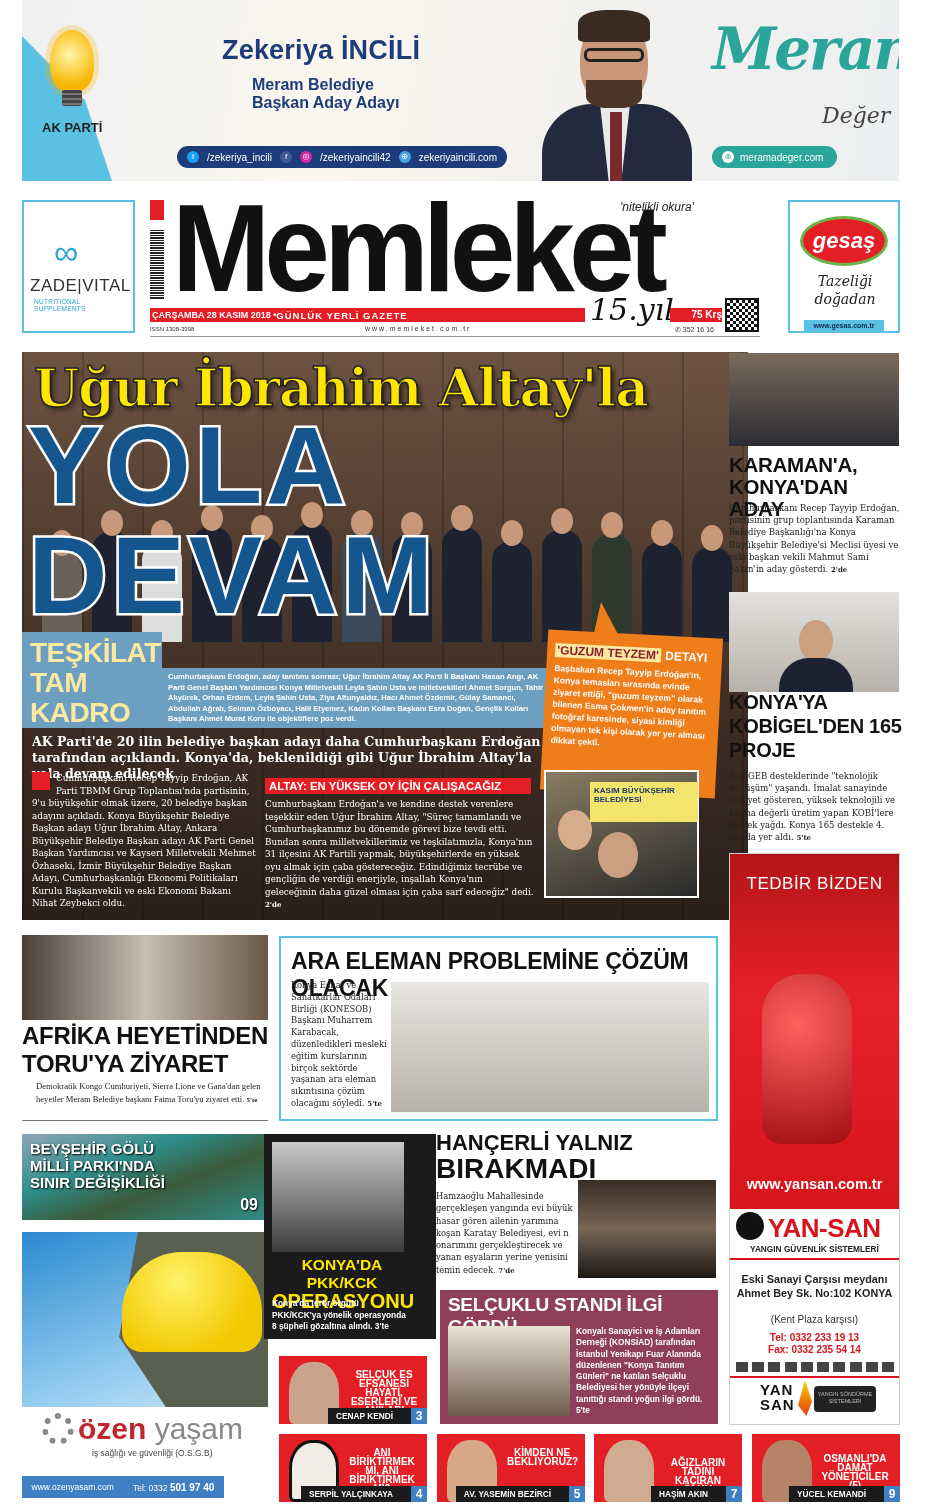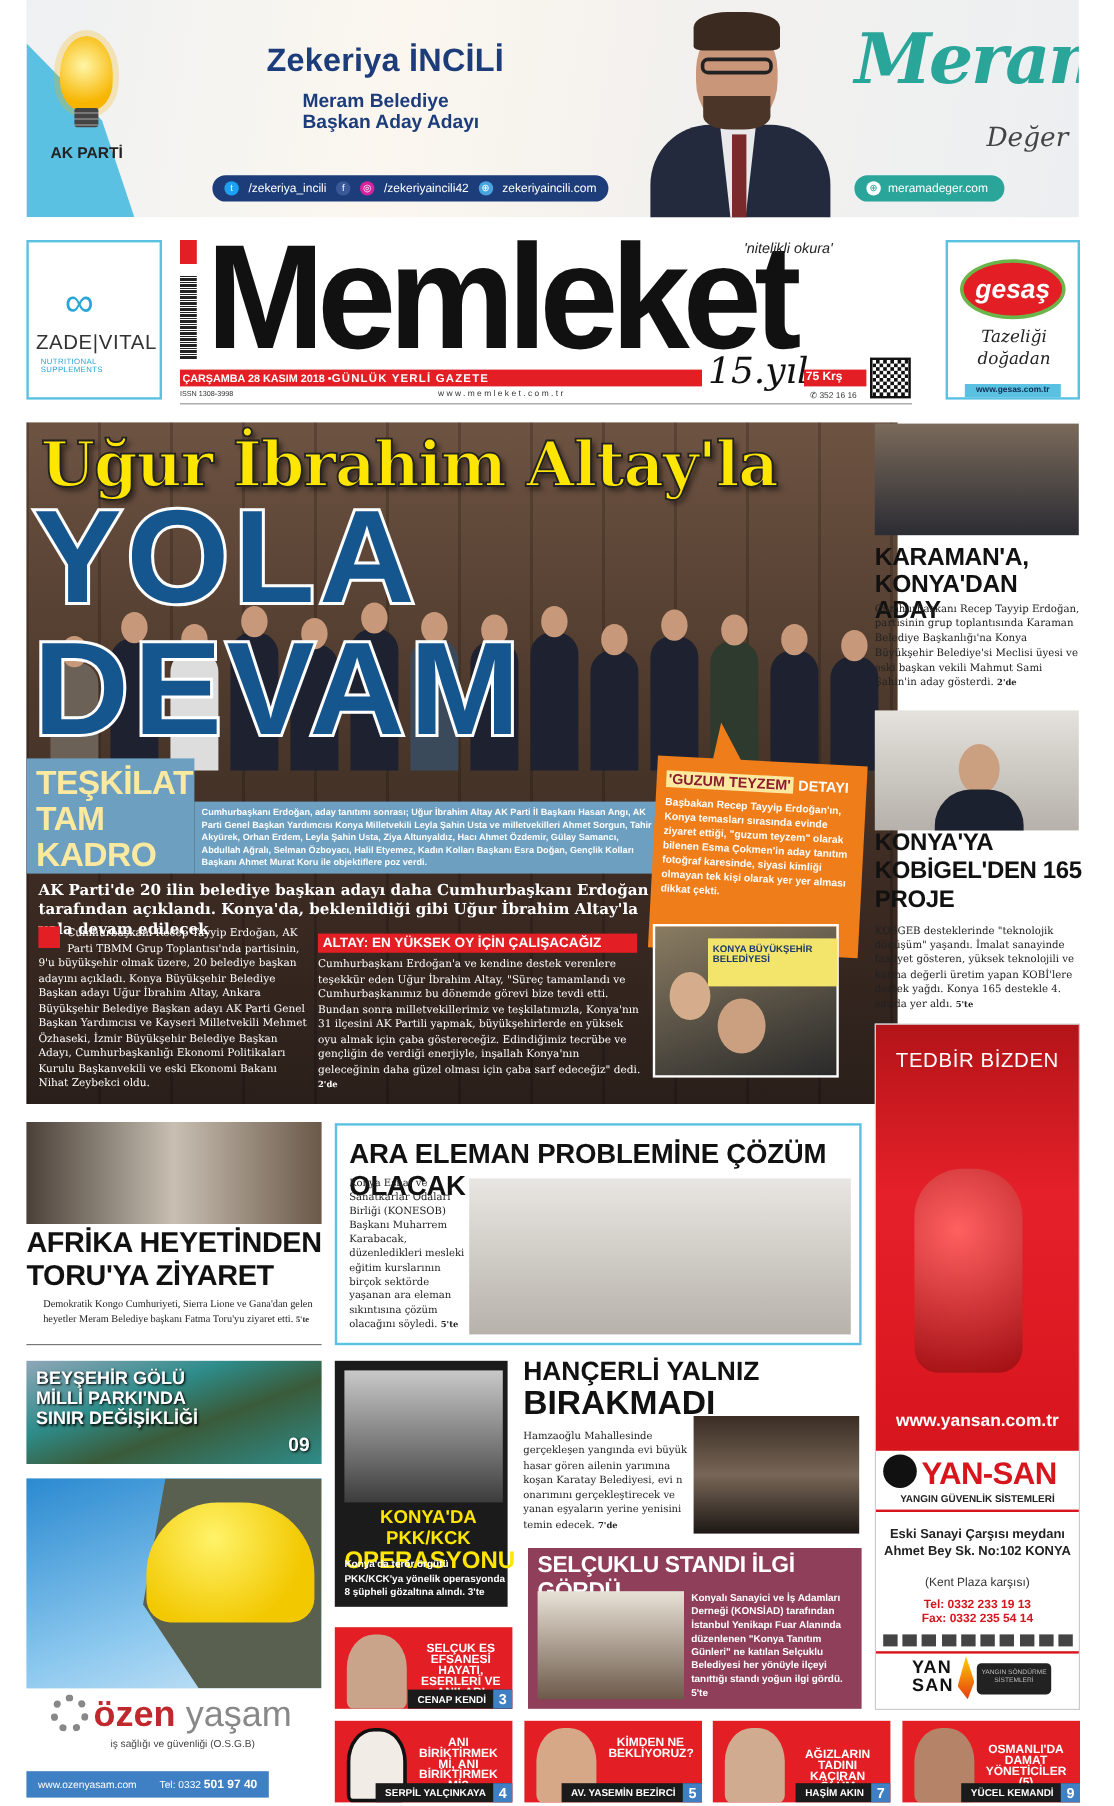--- a/index.html
+++ b/index.html
@@ -32,21 +32,21 @@
 #zade .inf{position:absolute;left:30px;top:35px;font-size:34px;color:#2aa5d8;line-height:30px}
 #zade .zv{position:absolute;left:6px;top:74px;font-size:17px;color:#333;letter-spacing:.5px}
 #zade .ns{position:absolute;left:10px;top:96px;font-size:6.5px;color:#2aa5d8;letter-spacing:.3px}
 #mast{left:150px;top:200px;width:610px;height:140px}
 #mast .redbar{left:0;top:0;width:14px;height:20px;background:#e31e24}
 #mast .barcode{left:0;top:30px;width:14px;height:70px;background:repeating-linear-gradient(#222 0 1px,#fff 1px 2px,#222 2px 4px,#fff 4px 5px)}
 #mast .logo{left:22px;top:-20px;font-size:118px;font-weight:bold;color:#111;letter-spacing:-6px;font-family:"Liberation Sans",sans-serif;transform:scaleY(1.05)}
 #mast .slogan{left:470px;top:0px;font-size:12px;font-style:italic;color:#222}
 #mast .datebar{left:0;top:108px;width:435px;height:14px;background:#e31e24;color:#fff;font-size:9px;font-weight:bold;display:flex;align-items:center;padding-left:2px}
 #mast .datebar .gy{letter-spacing:1px;font-size:9.5px}
-#mast .pricebar{left:520px;top:108px;width:52px;height:14px;background:#e31e24;color:#fff;font-size:10px;font-weight:bold;text-align:right;padding-right:20px;line-height:14px}
+#mast .pricebar{left:520px;top:108px;width:52px;height:14px;background:#e31e24;color:#fff;font-size:10px;font-weight:bold;text-align:right;padding-right:0;line-height:14px}
 #mast .yil{left:440px;top:92px;font-size:30px;font-style:italic;color:#111;font-family:"DejaVu Serif",serif}
 #mast .issn{left:0;top:126px;font-size:6px;color:#333}
 #mast .web{left:215px;top:125px;font-size:7px;color:#333;letter-spacing:2px}
 #mast .phone{left:525px;top:126px;font-size:7px;color:#333}
 #mast .qr{left:575px;top:98px;width:34px;height:34px;background:conic-gradient(#111 25%,#fff 0 50%,#111 0 75%,#fff 0);background-size:6px 6px;border:2px solid #111}
 #mast .rule{left:0;top:136px;width:610px;height:1px;background:#999}
 #gesas{left:788px;top:200px;width:112px;height:133px;background:#fff}
 #gesas .logo{position:absolute;left:10px;top:14px;width:88px;height:50px;border-radius:50%;background:#e31e24;border:3px solid #6bb54a;color:#fff;font-weight:bold;font-style:italic;font-size:22px;text-align:center;line-height:44px}
 #gesas .taz{position:absolute;left:10px;top:70px;font-size:14px;font-style:italic;font-family:"DejaVu Serif",serif;color:#222;line-height:18px;text-align:center;width:90px}
 #gesas .url{position:absolute;left:14px;top:118px;width:80px;height:11px;background:#5bc1e3;color:#102a50;font-size:7px;font-weight:bold;text-align:center;line-height:11px}
@@ -125,41 +125,41 @@
 #ozen .sky{position:absolute;left:0;top:0;width:246px;height:175px;background:linear-gradient(160deg,#2b8ad0,#8ac7ee 60%,#cfe7f7)}
 #ozen .arm{position:absolute;left:60px;top:0;width:186px;height:175px;background:#5a6050;clip-path:polygon(30% 0,100% 0,100% 100%,45% 100%,20% 60%)}
 #ozen .helmet{position:absolute;left:100px;top:20px;width:140px;height:100px;border-radius:60px 60px 20px 20px;background:radial-gradient(circle at 40% 30%,#fff36a,#f2c800 70%)}
 #ozen .logo{position:absolute;left:20px;top:180px;font-size:30px;font-weight:bold;color:#c0282d}
 #ozen .logo b{color:#888;font-weight:normal}
 #ozen .gear{display:inline-block;width:32px;height:32px;border-radius:50%;border:6px dotted #888;vertical-align:-6px;margin-right:4px}
 #ozen .sub{position:absolute;left:70px;top:216px;font-size:8.5px;color:#444}
 #ozen .bar{position:absolute;left:0;top:244px;width:202px;height:22px;background:#3f7fc3;color:#fff;font-size:8.5px;display:flex;align-items:center;justify-content:space-around}
 #ozen .bar b{font-size:10px}
 
-#pkk{left:279px;top:1134px;width:144px;height:205px;background:#1b1b1b}
+#pkk{left:264px;top:1134px;width:172px;height:205px;background:#1b1b1b}
 #pkk .ph{position:absolute;left:8px;top:8px;width:132px;height:110px;background:linear-gradient(180deg,#c9c9c9,#3c3c3c)}
 #pkk .h{position:absolute;left:8px;top:122px;width:140px;color:#ffe600;font-weight:bold;font-size:15.5px;line-height:18px;text-align:center}
 #pkk .h .big{font-size:20px}
 #pkk .b{position:absolute;left:8px;top:164px;width:138px;color:#fff;font-size:8.3px;line-height:11.5px;font-weight:bold}
 
 #hanc{left:430px;top:1130px;width:288px;height:160px}
 #hanc .h{position:absolute;left:6px;top:0;font-size:22px;font-weight:bold;color:#111;line-height:26px}
 #hanc .h .l2{font-size:28px}
 #hanc .b{position:absolute;left:6px;top:60px;width:140px;font-family:"DejaVu Serif",serif;font-size:8.4px;line-height:12.3px}
 #hanc .ph{position:absolute;left:148px;top:50px;width:138px;height:98px;background:linear-gradient(180deg,#3a2d24,#786656 50%,#1d1814)}
 
 #selc{left:440px;top:1290px;width:278px;height:134px;background:#8f3f5a}
 #selc .h{position:absolute;left:8px;top:4px;color:#fff;font-weight:bold;font-size:19px;letter-spacing:-.3px}
 #selc .ph{position:absolute;left:8px;top:36px;width:122px;height:90px;background:linear-gradient(180deg,#e8e2d6,#6d5a4a)}
 #selc .b{position:absolute;left:136px;top:36px;width:138px;color:#fff;font-size:8.3px;line-height:11.3px;font-weight:bold}
 
 .colbox{position:absolute;height:68px;background:#e31e24;overflow:hidden}
 .colbox .face{position:absolute;left:10px;top:6px;width:50px;height:62px;border-radius:45% 45% 10% 10%;background:#d9b49a}
 .colbox .title{position:absolute;right:24px;top:14px;width:80px;color:#fff;font-weight:bold;font-size:10px;line-height:9px;text-align:center}
-.colbox .namebar{position:absolute;right:0;bottom:0;height:16px;background:#1b1b1b;color:#fff;font-size:8.3px;font-weight:bold;line-height:16px;padding:0 22px 0 8px}
+.colbox .namebar{position:absolute;right:0;bottom:0;height:16px;background:#1b1b1b;color:#fff;font-size:8.3px;font-weight:bold;line-height:16px;padding:0 34px 0 8px}
 .colbox .num{position:absolute;right:0;bottom:0;width:16px;height:16px;background:#3f7fc3;color:#fff;font-size:12px;font-weight:bold;text-align:center;line-height:16px}
 </style>
 </head>
 <body>
 
 <div id="banner" class="abs">
   <div class="abs akblue"></div>
   <div class="abs bulb"></div>
   <div class="abs bulbbase"></div>
   <div class="abs akparti">AK PARTİ</div>
@@ -253,21 +253,21 @@
     <span>KADRO</span>
   </div>
   <div class="abs caption">Cumhurbaşkanı Erdoğan, aday tanıtımı sonrası; Uğur İbrahim Altay AK Parti İl Başkanı Hasan Angı, AK Parti Genel Başkan Yardımcısı Konya Milletvekili Leyla Şahin Usta ve milletvekilleri Ahmet Sorgun, Tahir Akyürek, Orhan Erdem, Leyla Şahin Usta, Ziya Altunyaldız, Hacı Ahmet Özdemir, Gülay Samancı, Abdullah Ağralı, Selman Özboyacı, Halil Etyemez, Kadın Kolları Başkanı Esra Doğan, Gençlik Kolları Başkanı Ahmet Murat Koru ile objektiflere poz verdi.</div>
   <div class="abs tri"></div>
   <div class="abs box">
     <span class="t1">'GUZUM TEYZEM'</span>
     <span class="t2">DETAYI</span>
     <p>Başbakan Recep Tayyip Erdoğan'ın, Konya temasları sırasında evinde ziyaret ettiği, "guzum teyzem" olarak bilenen Esma Çokmen'in aday tanıtım fotoğraf karesinde, siyasi kimliği olmayan tek kişi olarak yer yer alması dikkat çekti.</p>
   </div>
   <div class="abs photo2">
-    <div class="konya">KONYA BÜYÜKŞEHİR BELEDİYESİ</div>
+    <div class="konya">KASIM BÜYÜKŞEHİR BELEDİYESİ</div>
     <div class="f1"></div>
       <div class="f2"></div>
   </div>
   <div class="abs deck">AK Parti'de 20 ilin belediye başkan adayı daha Cumhurbaşkanı Erdoğan tarafından açıklandı. Konya'da, beklenildiği gibi Uğur İbrahim Altay'la yola devam edilecek</div>
   <div class="abs col1">
     <span class="sq"></span><span>Cumhurbaşkanı Recep Tayyip Erdoğan, AK Parti TBMM Grup Toplantısı'nda partisinin, 9'u büyükşehir olmak üzere, 20 belediye başkan adayını açıkladı. Konya Büyükşehir Belediye Başkan adayı Uğur İbrahim Altay, Ankara Büyükşehir Belediye Başkan adayı AK Parti Genel Başkan Yardımcısı ve Kayseri Milletvekili Mehmet Özhaseki, İzmir Büyükşehir Belediye Başkan Adayı, Cumhurbaşkanlığı Ekonomi Politikaları Kurulu Başkanvekili ve eski Ekonomi Bakanı Nihat Zeybekci oldu.</span>
   </div>
   <div class="abs altayhead">ALTAY: EN YÜKSEK OY İÇİN ÇALIŞACAĞIZ</div>
   <div class="abs col2">
     <span>Cumhurbaşkanı Erdoğan'a ve kendine destek verenlere teşekkür eden Uğur İbrahim Altay, "Süreç tamamlandı ve Cumhurbaşkanımız bu dönemde görevi bize tevdi etti. Bundan sonra milletvekillerimiz ve teşkilatımızla, Konya'nın 31 ilçesini AK Partili yapmak, büyükşehirlerde en yüksek oyu almak için çaba göstereceğiz. Edindiğimiz tecrübe ve gençliğin de verdiği enerjiyle, inşallah Konya'nın geleceğinin daha güzel olması için çaba sarf edeceğiz" dedi.</span> <span class="ref">2'de</span>

